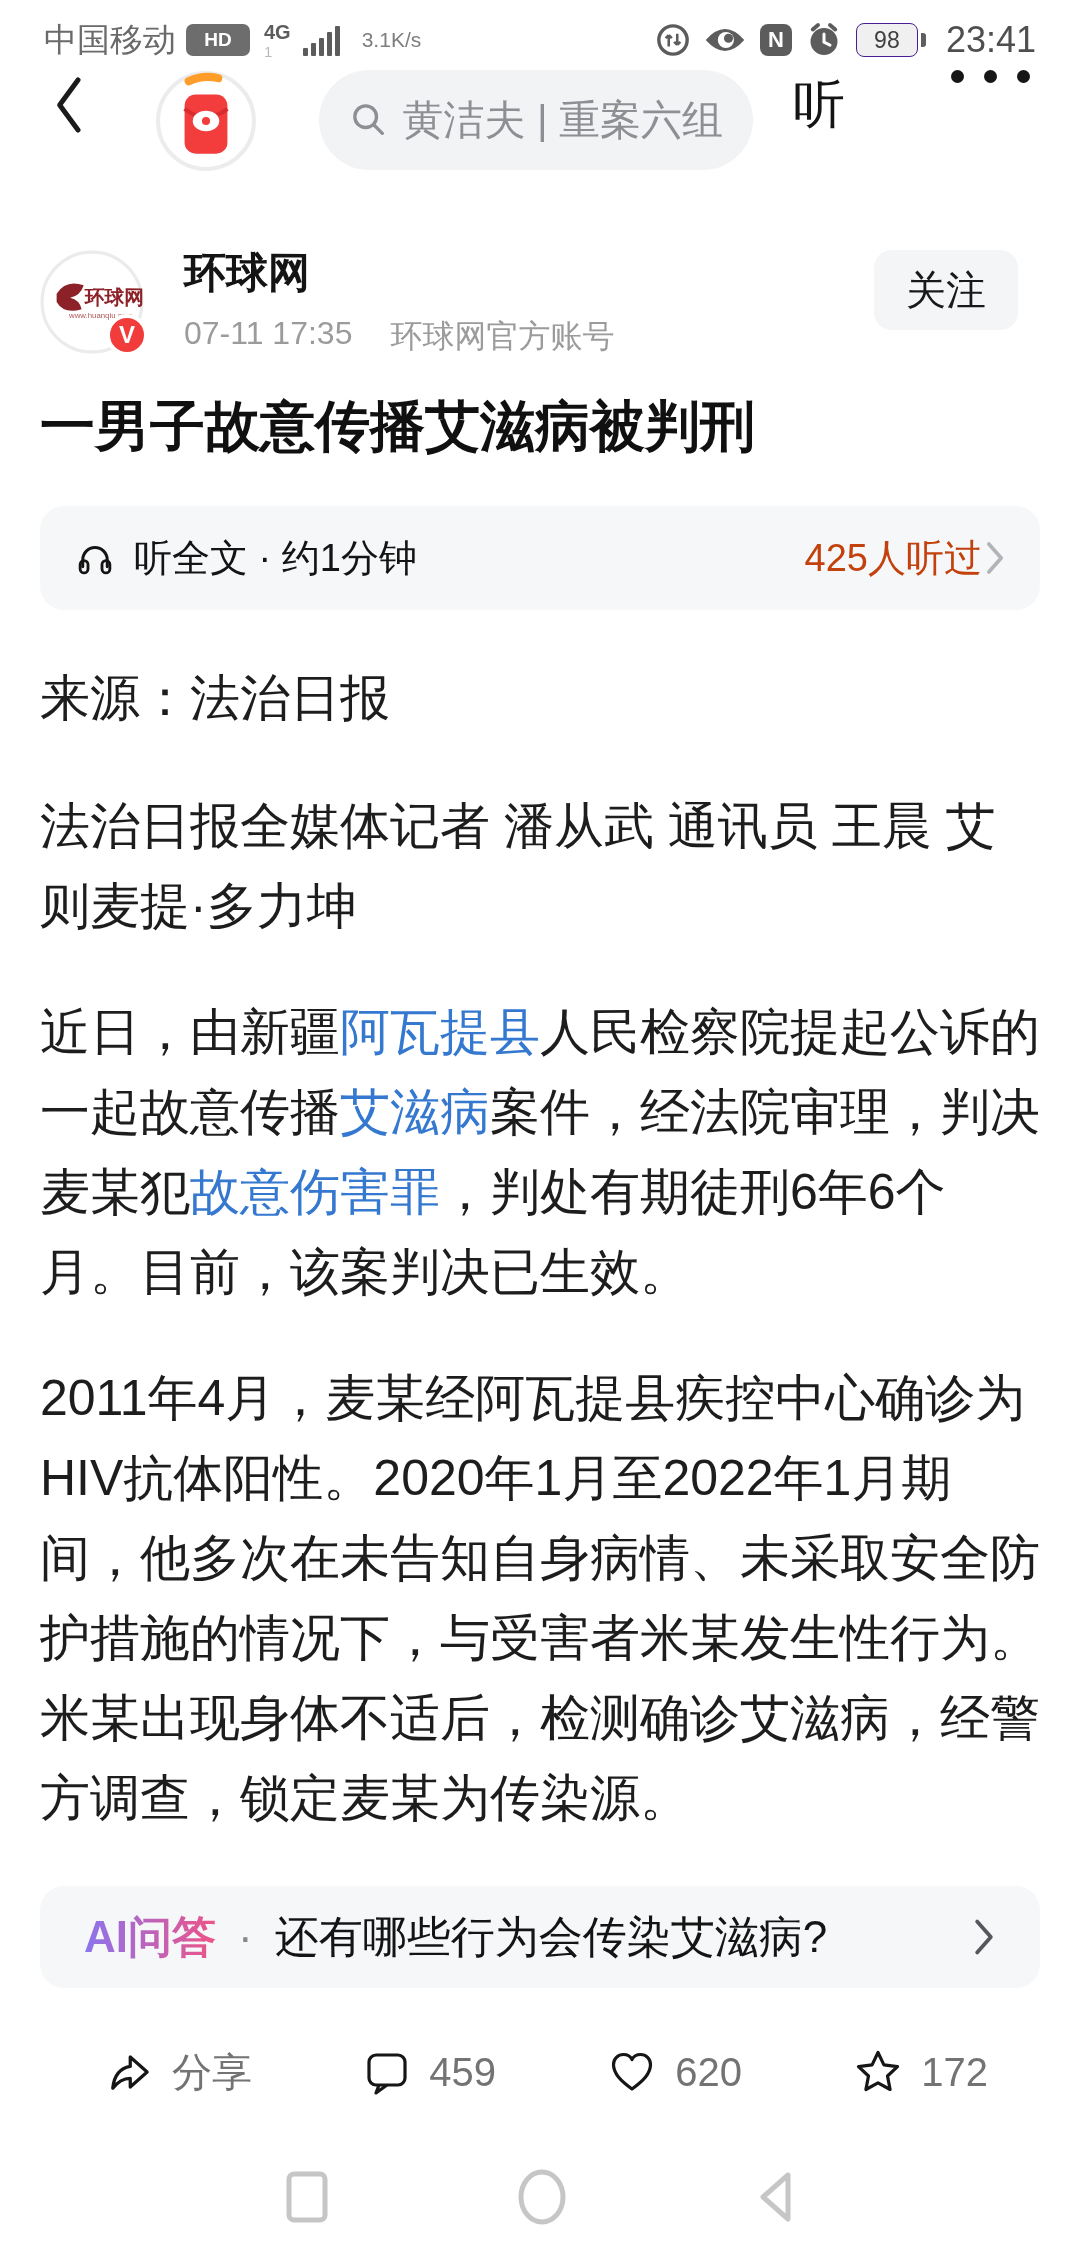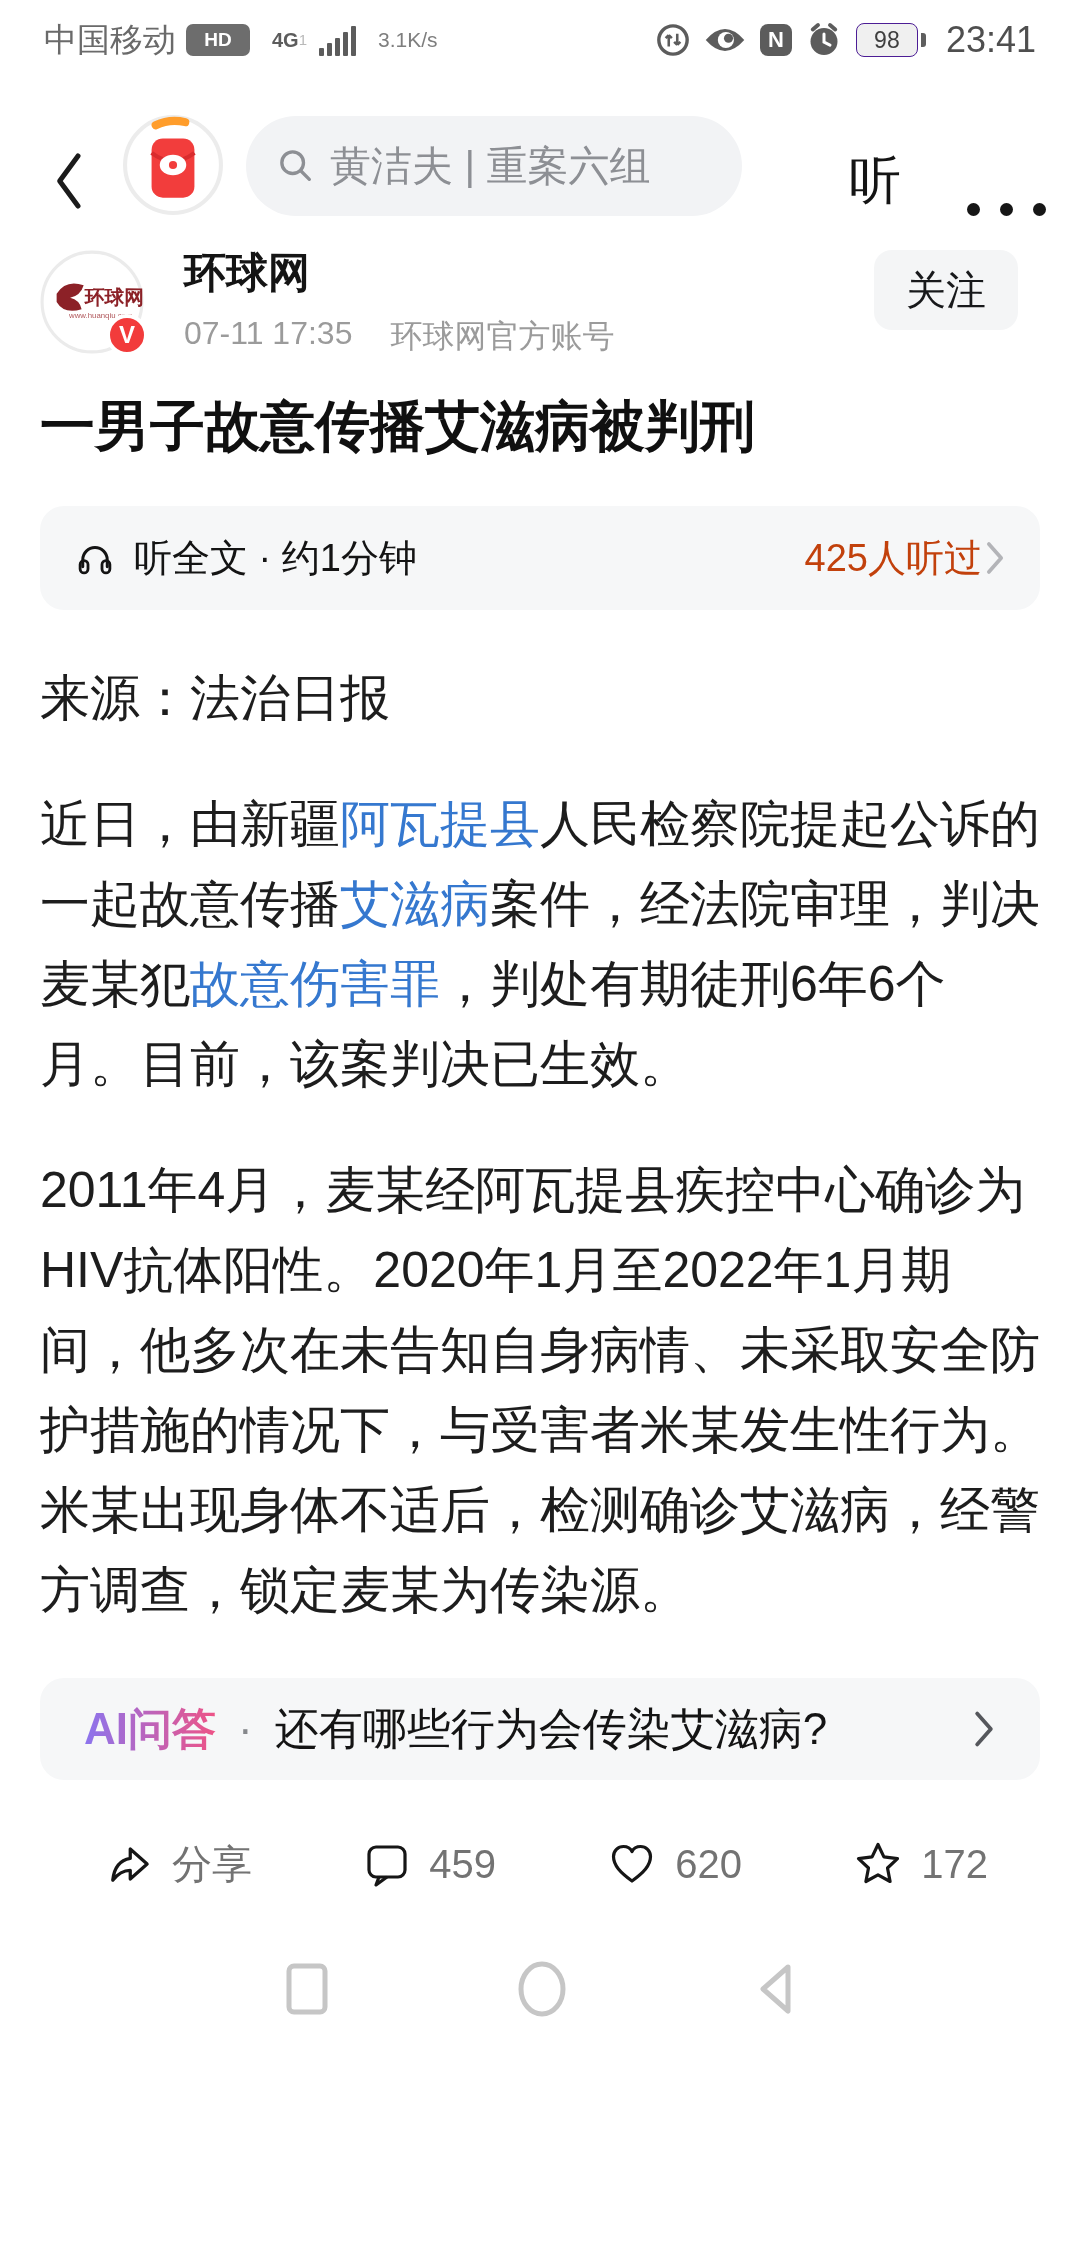--- a/index.html
+++ b/index.html
@@ -8,34 +8,34 @@
     height:2244px; background:#fff; overflow:hidden;
     font-family:"Liberation Sans","DejaVu Sans",sans-serif;
     color:#1d1d1d;
     --link:#3578cf; --ai-grad-start:#8b74ee; --ai-grad-end:#ee5386; --badge-red:#f23b3b;
   }
   
   .status-bar { height:70px; display:flex; align-items:center; padding:10px 44px 0 44px; color:#5c5c5c; }
   .sb-left { display:flex; align-items:center; gap:10px; }
   .carrier { font-size:33px; color:#6a6a6a; }
   .hd-badge { width:64px; height:32px; background:#6d6d6d; color:#fff; border-radius:7px; font-size:19px; font-weight:bold; display:flex; align-items:center; justify-content:center; }
-  .sig { display:flex; flex-direction:row; line-height:1; margin-left:12px; }
+  .sig { display:flex; flex-direction:column; line-height:1; margin-left:4px; }
   .sig-4g { font-size:20px; font-weight:bold; color:#5c5c5c; }
   .sig-sub { font-size:15px; color:#b9b9b9; margin-top:2px; }
   .bars { display:flex; align-items:flex-end; gap:3px; height:32px; margin-left:2px; }
   .bars i { width:5px; background:#5c5c5c; border-radius:1px; display:block; }
   .speed { display:flex; flex-direction:row; line-height:1.05; font-size:21px; color:#7e7e7e; margin-left:12px; }
   .sb-right { margin-left:auto; display:flex; align-items:center; gap:14px; }
   .nfc-badge { width:32px; height:32px; background:#5c5c5c; border-radius:8px; color:#fff; font-size:22px; font-weight:bold; display:flex; align-items:center; justify-content:center; }
   .battery { display:flex; align-items:center; }
   .battery-body { min-width:62px; height:34px; border:1px solid #4c1d95; border-radius:8px; background:#f0f0f0; display:flex; align-items:center; justify-content:center; font-size:23px; color:#3f3f3f; padding:12px 4px; }
   .battery-nub { width:5px; height:14px; background:#5e5e5e; border-radius:0 3px 3px 0; margin-left:3px; }
   .clock { font-size:36px; color:#4f4f4f; margin-left:6px; }
   
-  .header { height:146px; display:flex; align-items:flex-end; padding:0 34px 0 48px; }
+  .header { height:146px; display:flex; align-items:flex-start; padding:0 50px 0 48px;gap:40px; }
   .back-btn { width:50px; height:70px; display:flex; align-items:center; }
   .app-icon { width:102px; height:102px; margin-left:24px; flex:0 0 auto; }
   .search-pill { margin-left:22px; width:496px; height:100px; background:#f2f3f5; border-radius:50px; display:flex; align-items:center; padding:0 30px; }
   .search-text { font-size:41px; color:#8d8f94; margin-left:14px; white-space:nowrap; }
   .listen-btn { margin-left:auto; font-size:52px; color:#141414; font-weight:500; }
   .more-btn { margin-left:66px; display:flex; gap:20px; align-items:center; }
   .more-btn i { width:13px; height:13px; border-radius:50%; background:#161616; display:block; }
   
   .author-row { margin:28px 40px 0 40px; height:116px; display:flex; align-items:center; position:relative; }
   .avatar-wrap { position:relative; width:104px; height:104px; flex:0 0 auto; }
@@ -191,20 +191,21 @@
     <span>
       <svg width="22" height="34" viewBox="0 0 14 22">
           <path d="M3 2l8 9-8 9" fill="none" stroke="#b3b4b8" stroke-width="2.4" stroke-linecap="round" stroke-linejoin="round"></path>
         </svg>
     </span>
   </div>
 </div>
 
 <div class="article-body">
   <p class="p-source">来源：法治日报</p>
+  <p class="p-byline">法治日报全媒体记者 潘从武 通讯员 王晨 艾则麦提·多力坤</p>
   <p><span>近日，由新疆</span><span class="link">阿瓦提县</span><span>人民检察院提起公诉的一起故意传播</span><span class="link">艾滋病</span><span>案件，经法院审理，判决麦某犯</span><span class="link">故意伤害罪</span><span>，判处有期徒刑6年6个月。目前，该案判决已生效。</span></p>
   <p>2011年4月，麦某经阿瓦提县疾控中心确诊为HIV抗体阳性。2020年1月至2022年1月期间，他多次在未告知自身病情、未采取安全防护措施的情况下，与受害者米某发生性行为。米某出现身体不适后，检测确诊艾滋病，经警方调查，锁定麦某为传染源。</p>
 </div>
 
 <div class="ai-card">
   <span class="ai-label">AI问答</span>
   <span class="ai-sep">·</span>
   <span class="ai-question">还有哪些行为会传染艾滋病?</span>
   <span class="ai-chevron">
     <svg width="24" height="38" viewBox="0 0 14 22">

